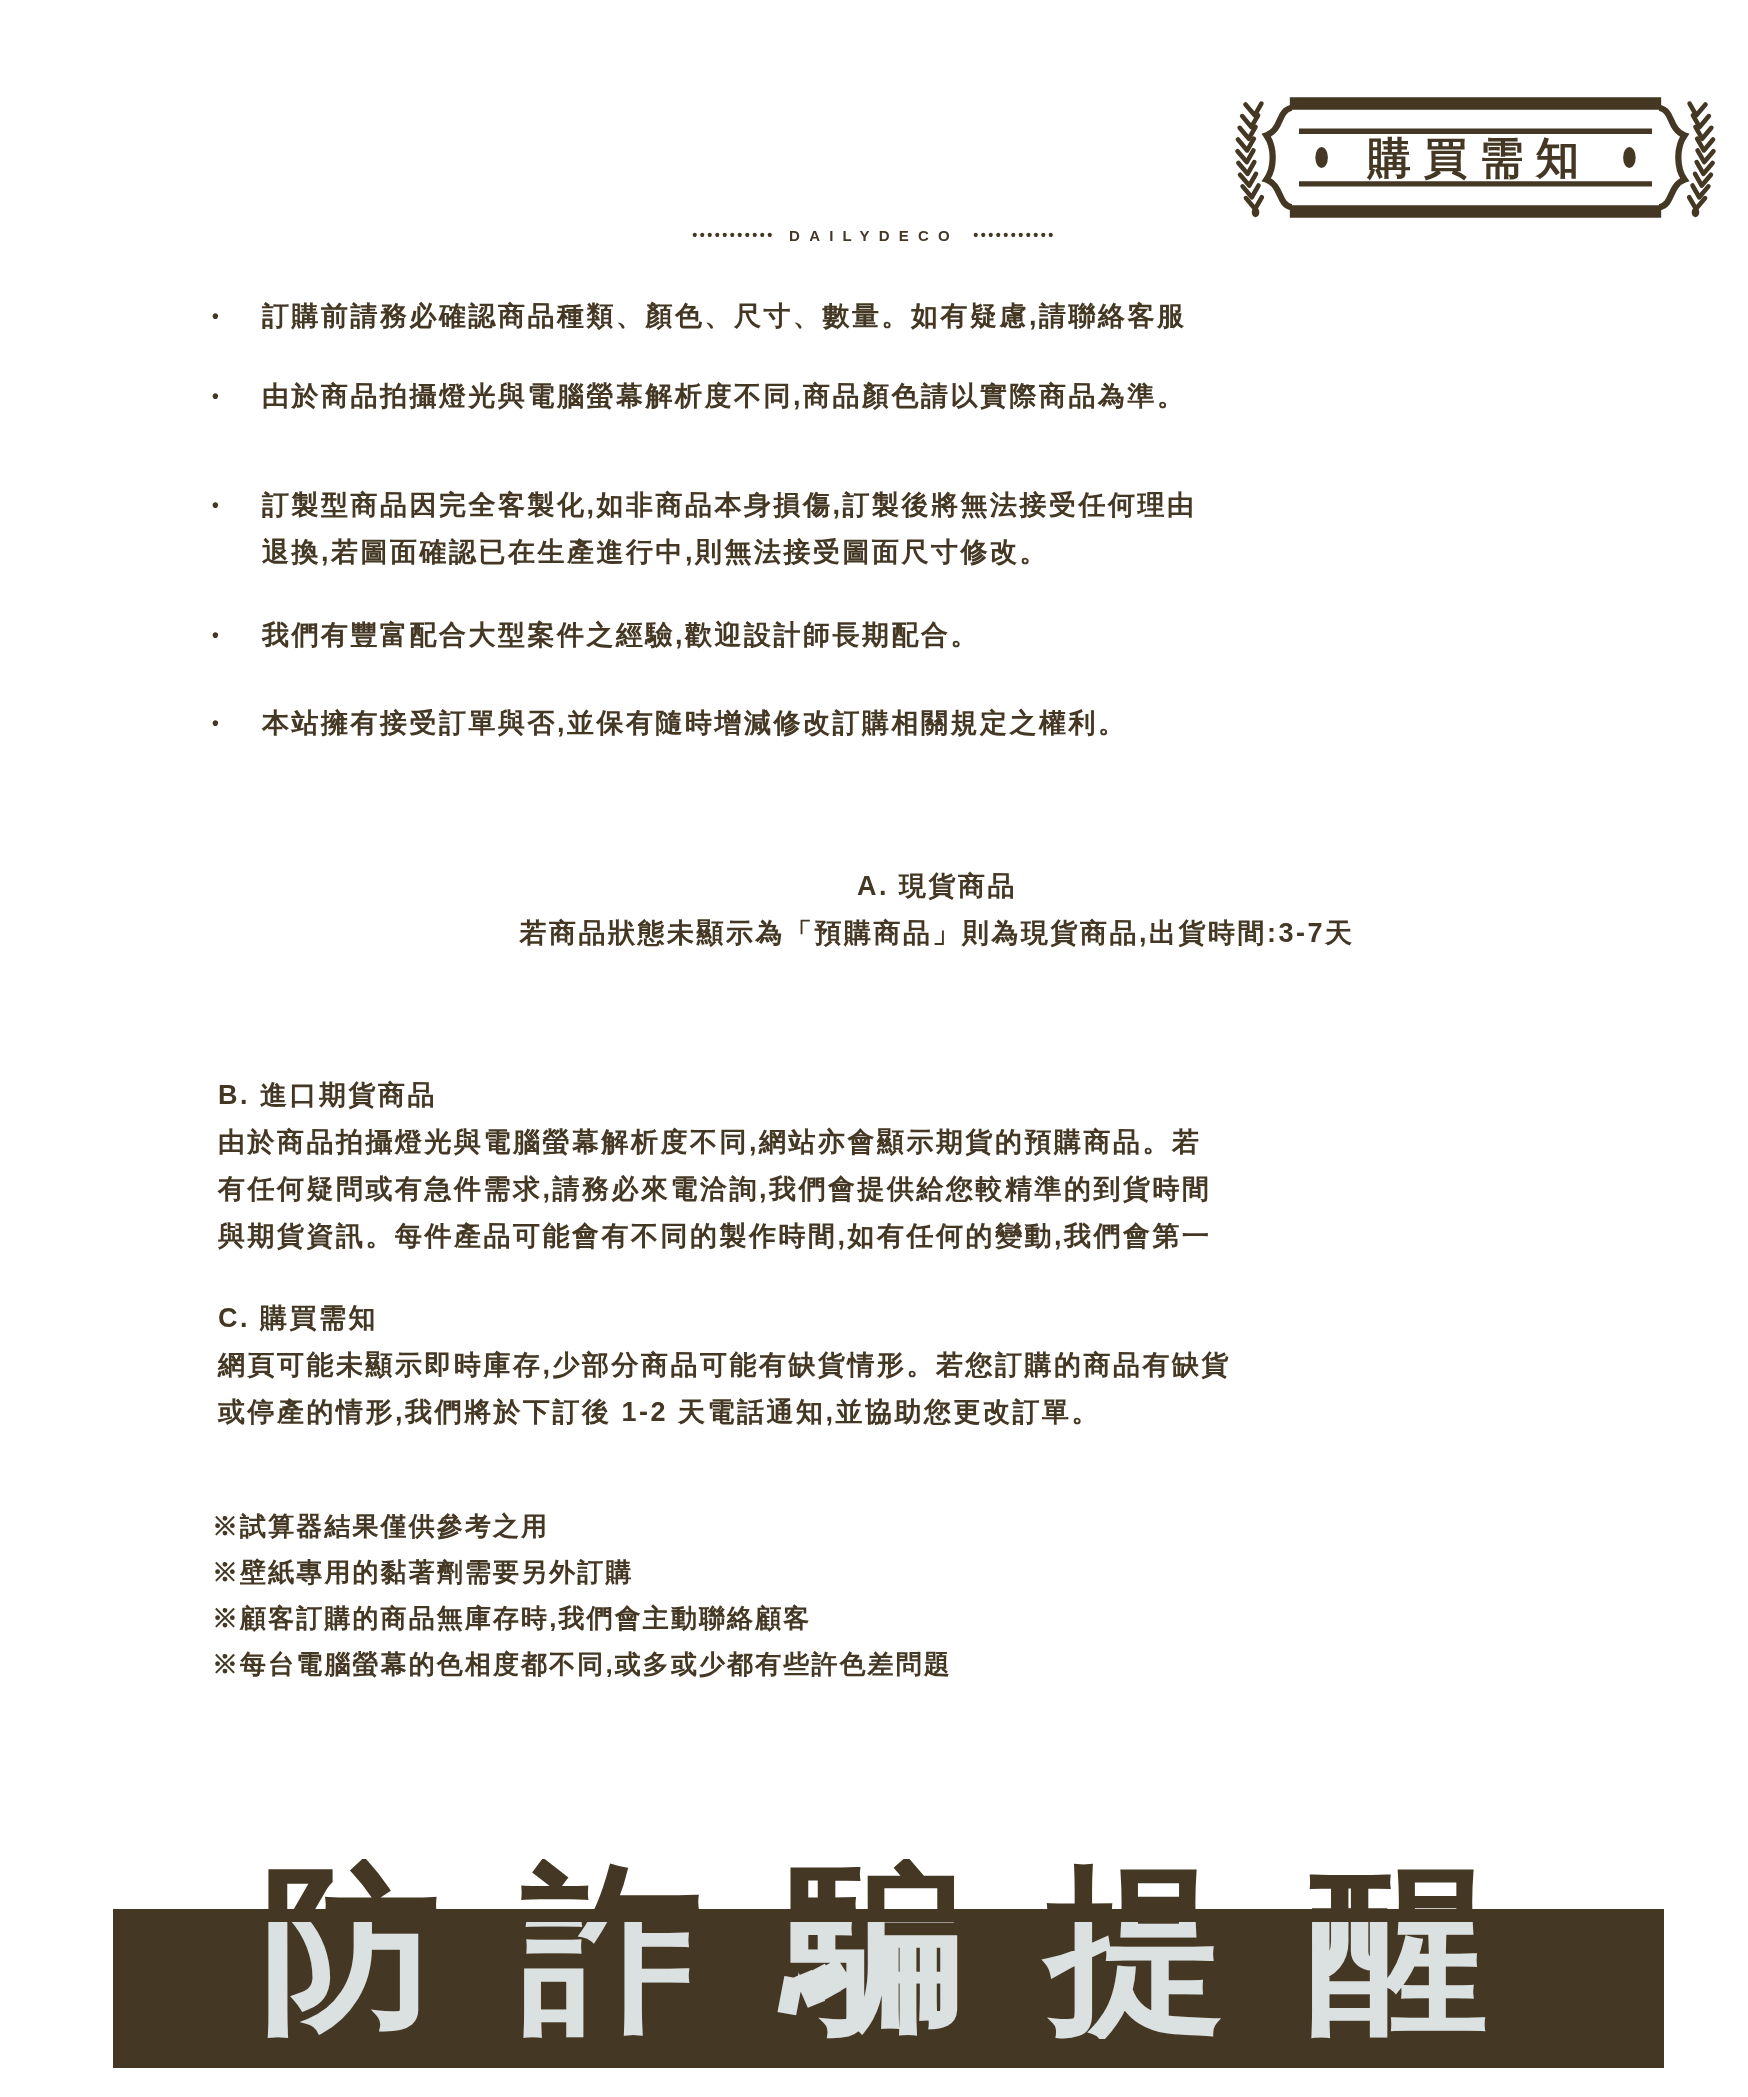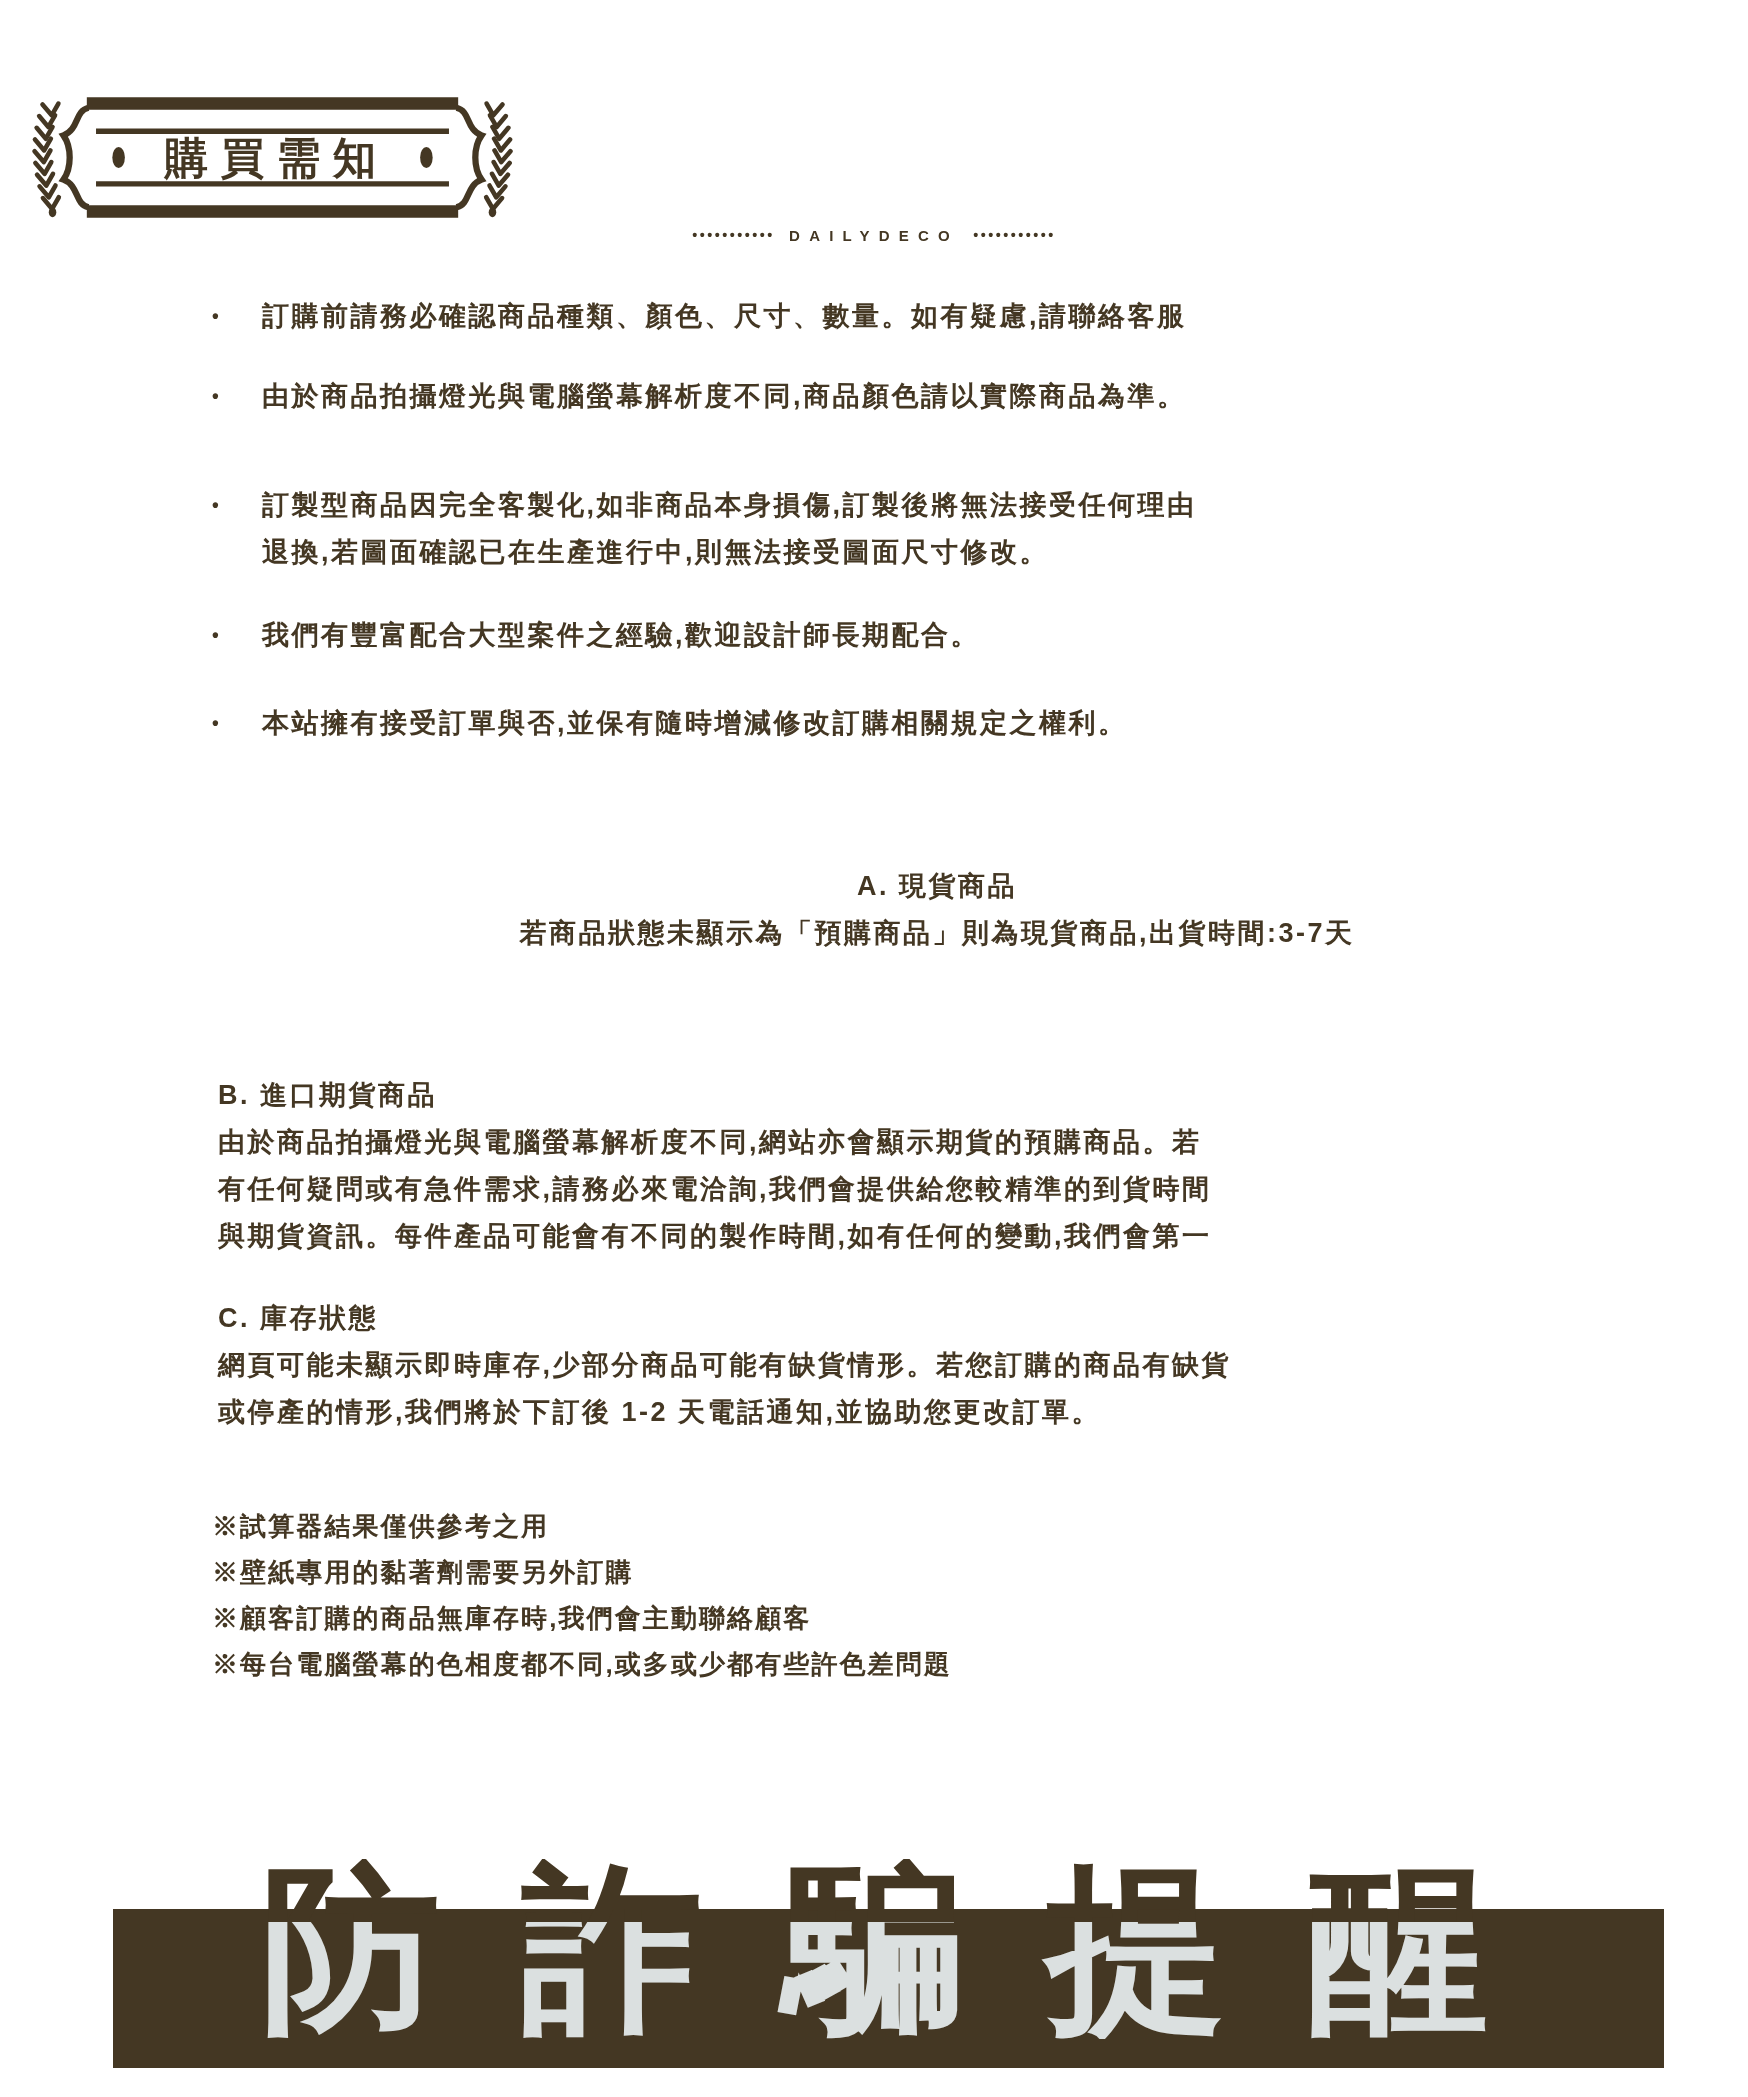--- a/index.html
+++ b/index.html
@@ -5,21 +5,21 @@
   html,body{margin:0;padding:0;}
   body{
     width:1748px;height:3084px;position:relative;overflow:hidden;
     background:#ffffff;color:#443723;
     font-family:"Liberation Sans",sans-serif;font-weight:700;
   }
   .abs{position:absolute;}
   .line{white-space:pre;}
 
   
-  #header{top:86px;left:0;width:100%;text-align:left;}
+  #header{top:86px;left:0;width:100%;text-align:right;}
   #badge-svg{width:545px;height:138px;display:inline-block;}
   .brand-row{margin-top:2.5px;display:flex;justify-content:center;align-items:center;gap:14.3px;}
   .brand-dots{font-size:14.3px;letter-spacing:2.5px;line-height:1;}
   .brand-name{font-size:15px;letter-spacing:9.2px;line-height:1;}
 
   
   #notices{top:293px;left:212px;right:92px;font-size:27px;letter-spacing:2.5px;}
   .notice{display:flex;}
   .notice .nb{flex:none;width:22px;font-size:19.3px;line-height:47px;}
   .notice .nl div{line-height:47px;padding-left:28px;}
@@ -130,21 +130,21 @@
 </div>
 
 <div id="secB" class="abs section">
   <div class="line">B. 進口期貨商品</div>
   <div class="line">由於商品拍攝燈光與電腦螢幕解析度不同,網站亦會顯示期貨的預購商品。若</div>
   <div class="line">有任何疑問或有急件需求,請務必來電洽詢,我們會提供給您較精準的到貨時間</div>
   <div class="line">與期貨資訊。每件產品可能會有不同的製作時間,如有任何的變動,我們會第一</div>
 </div>
 
 <div id="secC" class="abs section">
-  <div class="line">C. 庫存狀態</div>
+  <div class="line">C. 購買需知</div>
   <div class="line">網頁可能未顯示即時庫存,少部分商品可能有缺貨情形。若您訂購的商品有缺貨</div>
   <div class="line">或停產的情形,我們將於下訂後 1-2 天電話通知,並協助您更改訂單。</div>
 </div>
 
 <div id="footnotes" class="abs">
   <div class="line">※試算器結果僅供參考之用</div>
   <div class="line">※壁紙專用的黏著劑需要另外訂購</div>
   <div class="line">※顧客訂購的商品無庫存時,我們會主動聯絡顧客</div>
   <div class="line">※每台電腦螢幕的色相度都不同,或多或少都有些許色差問題</div>
 </div>

